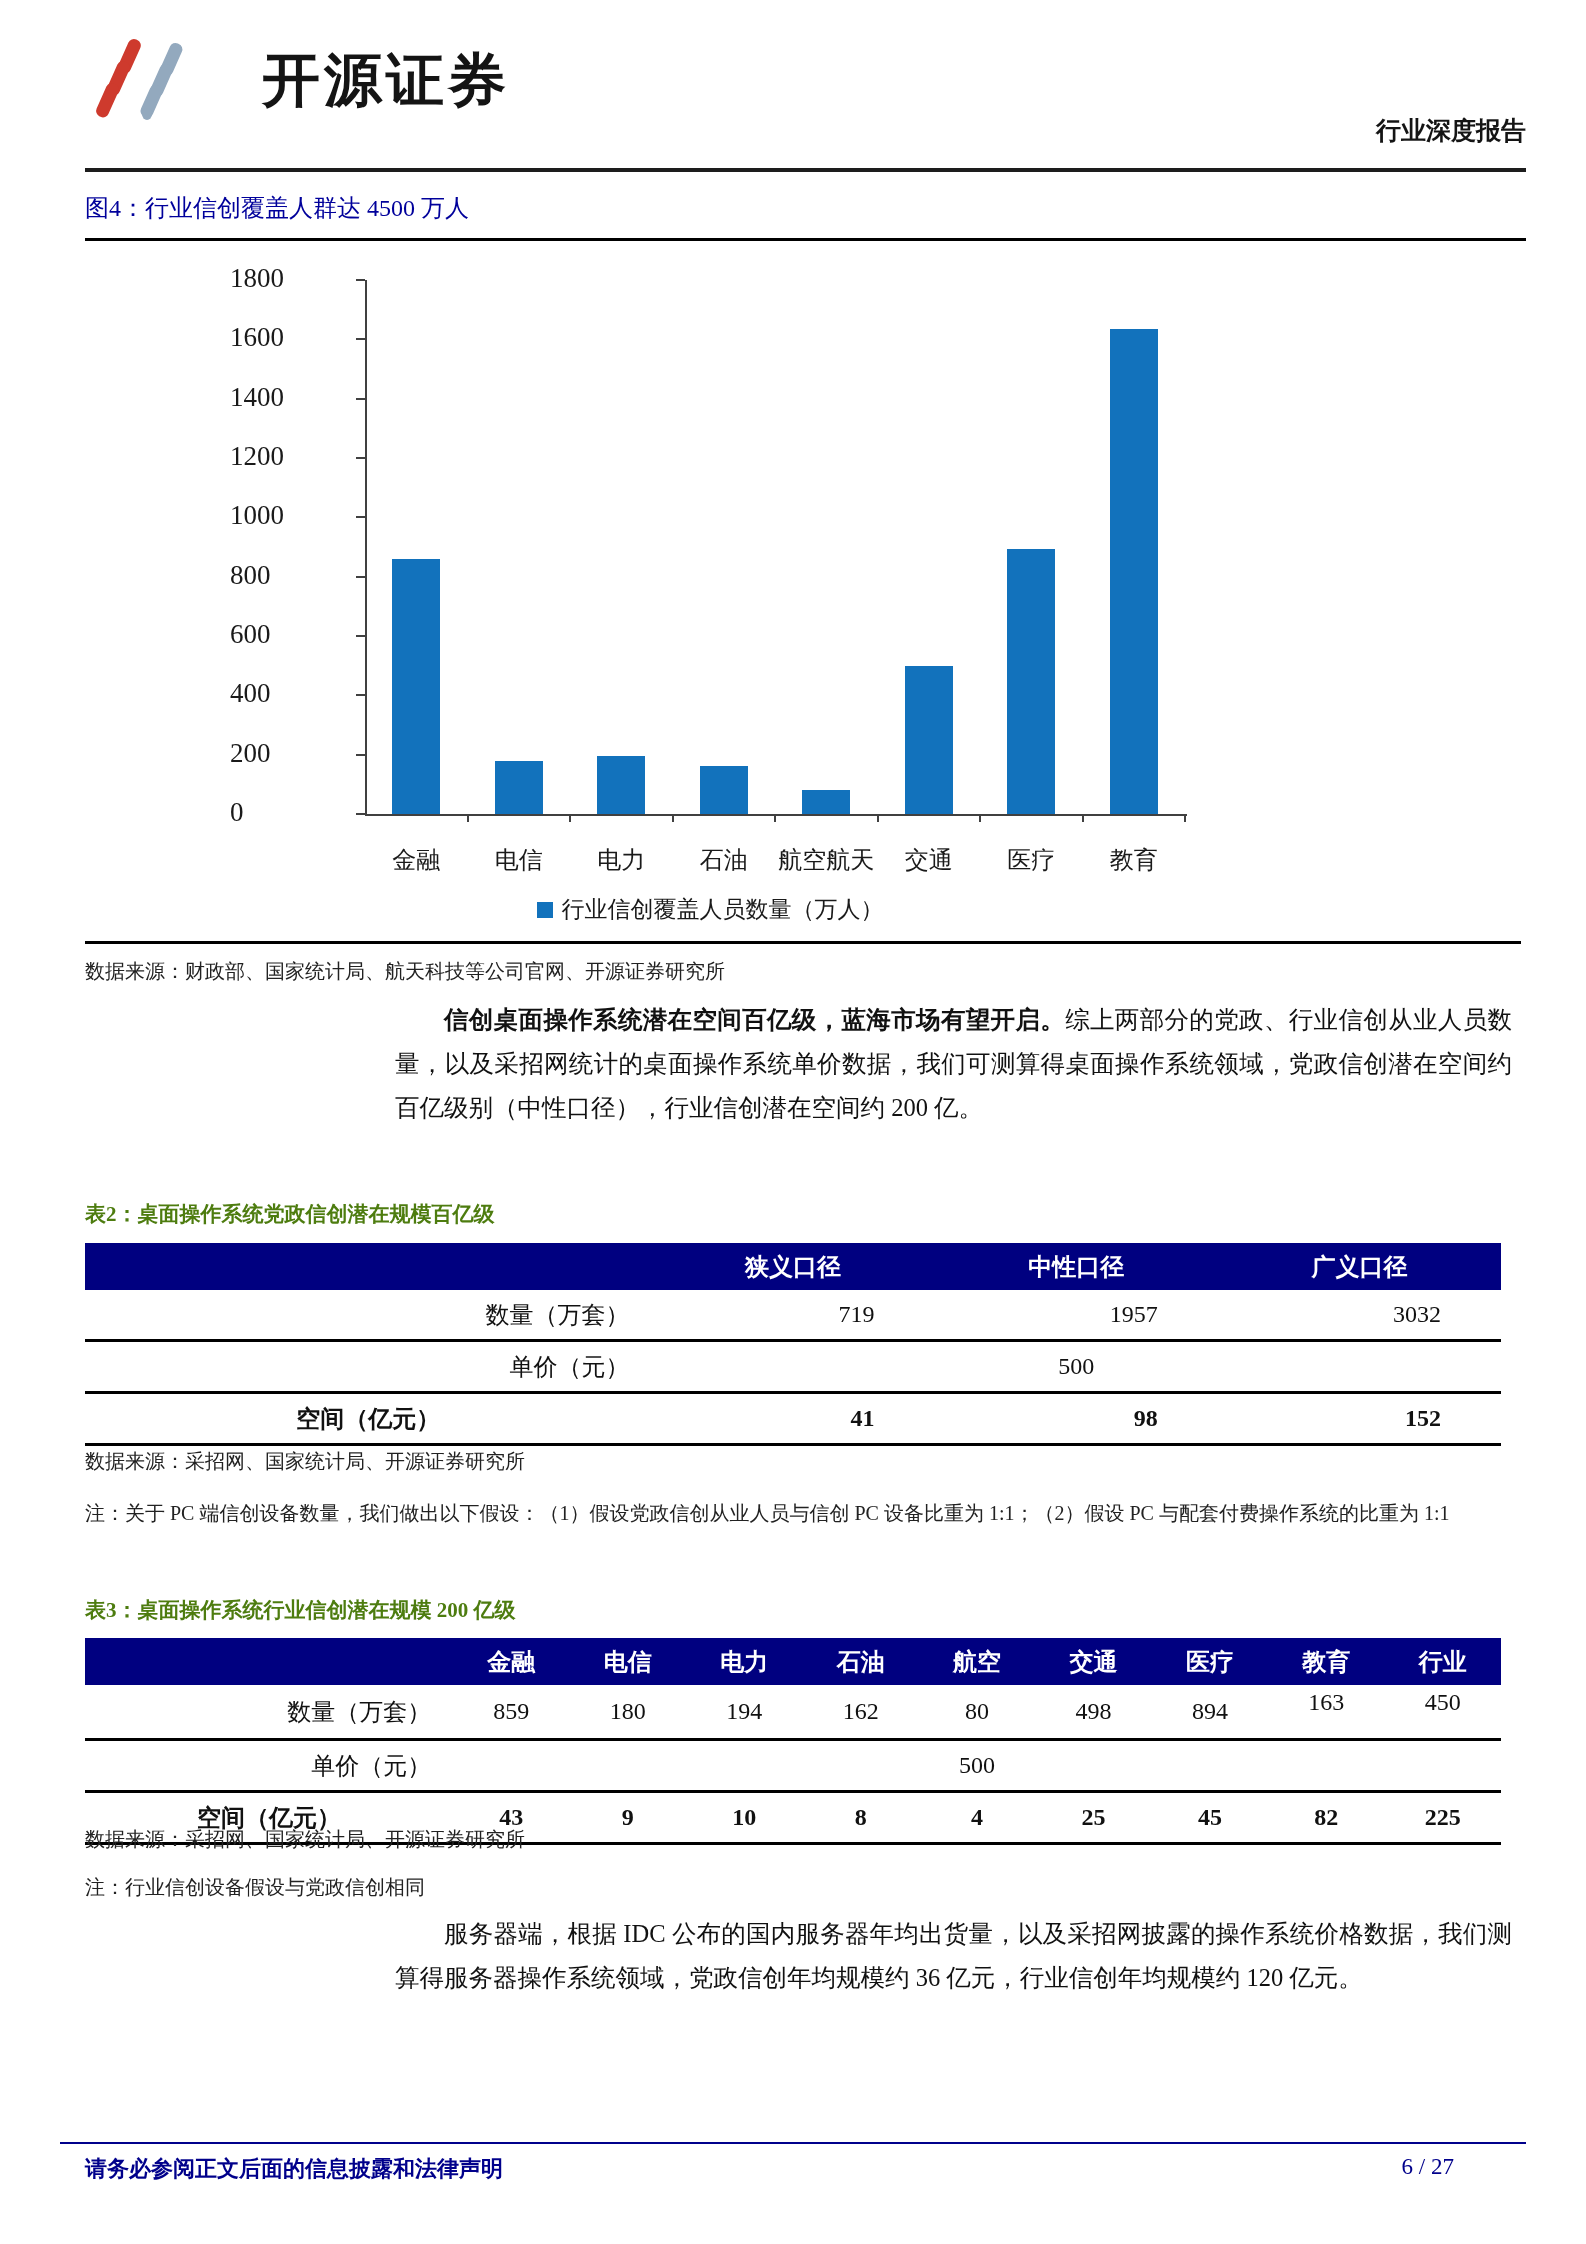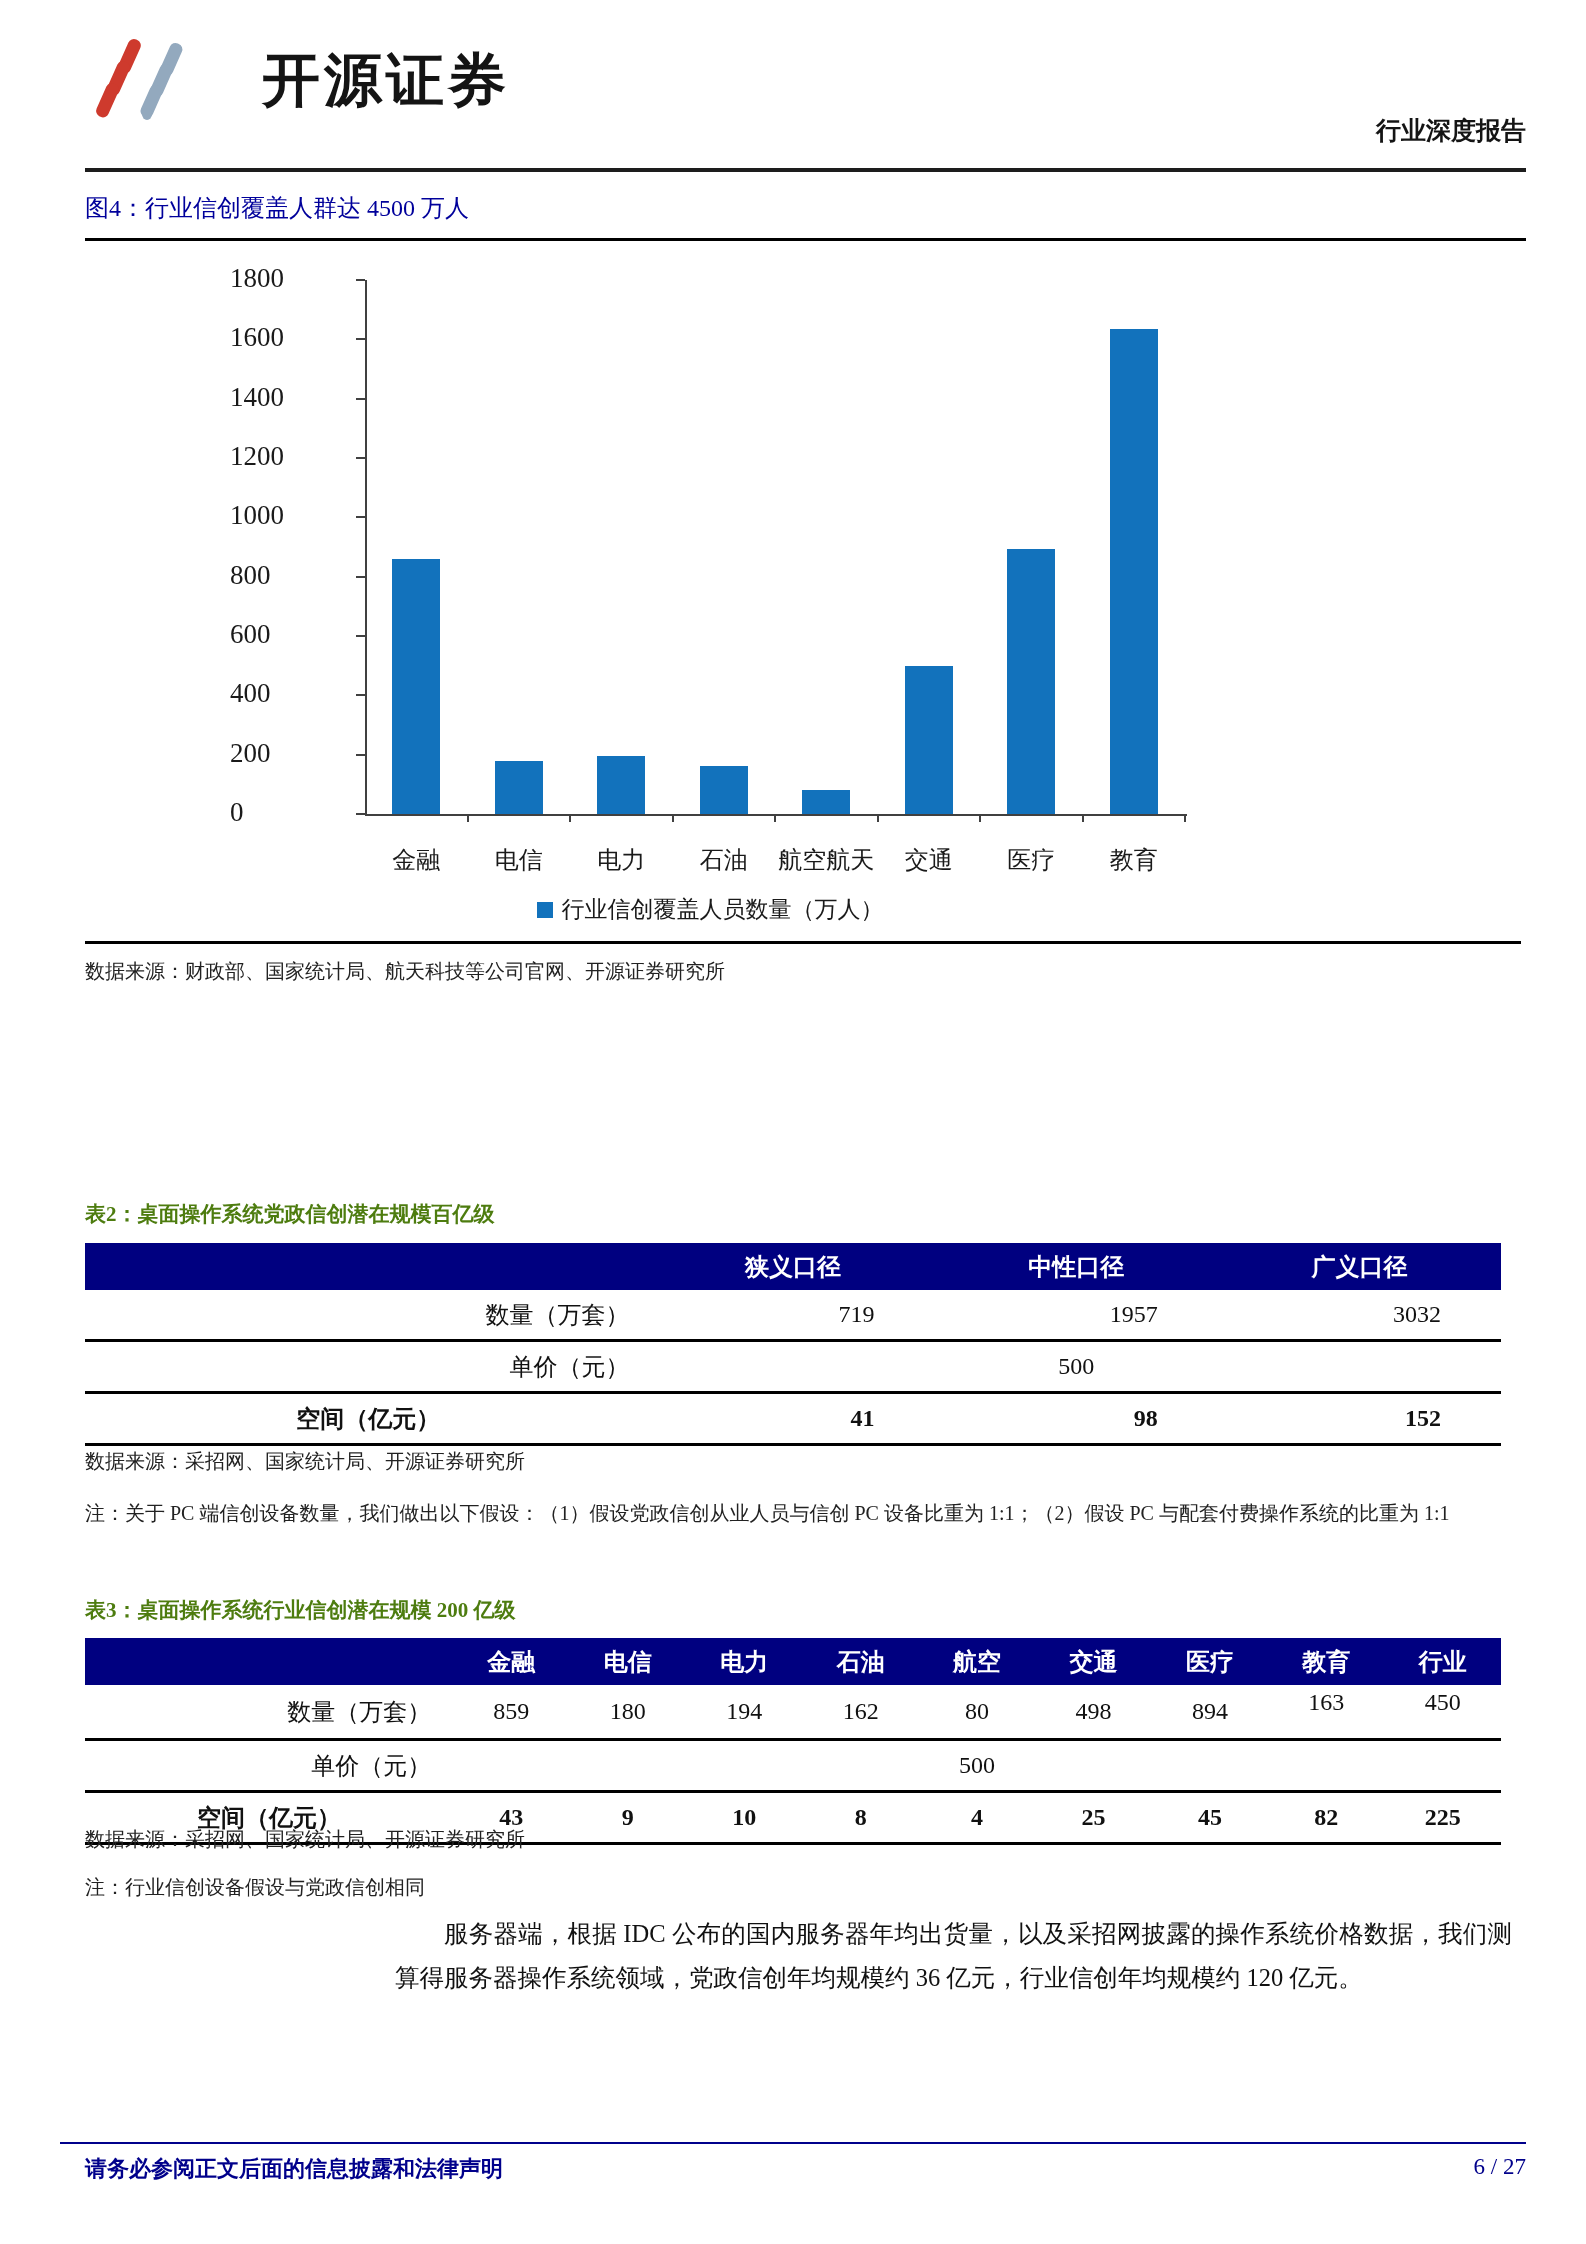--- a/index.html
+++ b/index.html
@@ -51,21 +51,21 @@
   #table3 td.num{text-align:center;}
   td.spanv{text-align:center;}
   tr.bold-row td{font-weight:bold;}
   tr.bold-row td.num{text-align:center;padding-right:0;}
   td.raised{vertical-align:top;padding-top:4px;}
   .note-text{font-size:20px;color:#222;line-height:42px;}
 
   
   .rule-footer{left:60px;top:2142px;width:1466px;height:2px;background:#00008b;}
   .footer-disclaimer{left:85px;top:2154px;font-size:22px;font-weight:bold;color:#00008b;}
-  .footer-page{left:1400px;top:2154px;width:126px;text-align:right;font-size:23px;color:#00008b;}
+  .footer-page{left:1328px;top:2154px;width:126px;text-align:right;font-size:23px;color:#00008b;}
 </style>
 </head>
 <body>
 
 <div class="page">
 
   <div class="abs" style="left:85px;top:38px;width:160px;height:80px;">
     <svg width="160" height="82" viewBox="0 0 160 82">
       <g fill="#ce3a2d">
         <rect x="38" y="0" width="13" height="36" rx="6" transform="rotate(24 44 18)"></rect>
@@ -135,20 +135,23 @@
       <div class="cat-label" style="left: 750px; width: 102.5px; top: 596px;">医疗</div>
       <div class="xtick-mark" style="left: 851.5px; top: 566px;"></div>
       <div class="bar" style="left: 879.75px; width: 48px; top: 81.2467px; height: 484.753px; background: rgb(18, 114, 188);"></div>
       <div class="cat-label" style="left: 852.5px; width: 102.5px; top: 596px;">教育</div>
       <div class="xtick-mark" style="left: 954px; top: 566px;"></div>
     </div>
 
   <div class="abs rule-presource"></div>
   <div class="abs source-note" style="left:85px;top:958px;">数据来源：财政部、国家统计局、航天科技等公司官网、开源证券研究所</div>
 
+  <p class="abs para" style="top:998px;margin:0;">
+    <b>信创桌面操作系统潜在空间百亿级，蓝海市场有望开启。</b><span>综上两部分的党政、行业信创从业人员数量，以及采招网统计的桌面操作系统单价数据，我们可测算得桌面操作系统领域，党政信创潜在空间约百亿级别（中性口径），行业信创潜在空间约 200 亿。</span>
+  </p>
 
   <div class="abs tbl-title" style="left:85px;top:1200px;">表2：桌面操作系统党政信创潜在规模百亿级</div>
   <div class="abs" style="left:85px;top:1243px;">
     <table id="table2">
       <colgroup>
           <col style="width:40%">
           <col style="width:20%">
           <col style="width:20%">
           <col style="width:20%">
         </colgroup>

